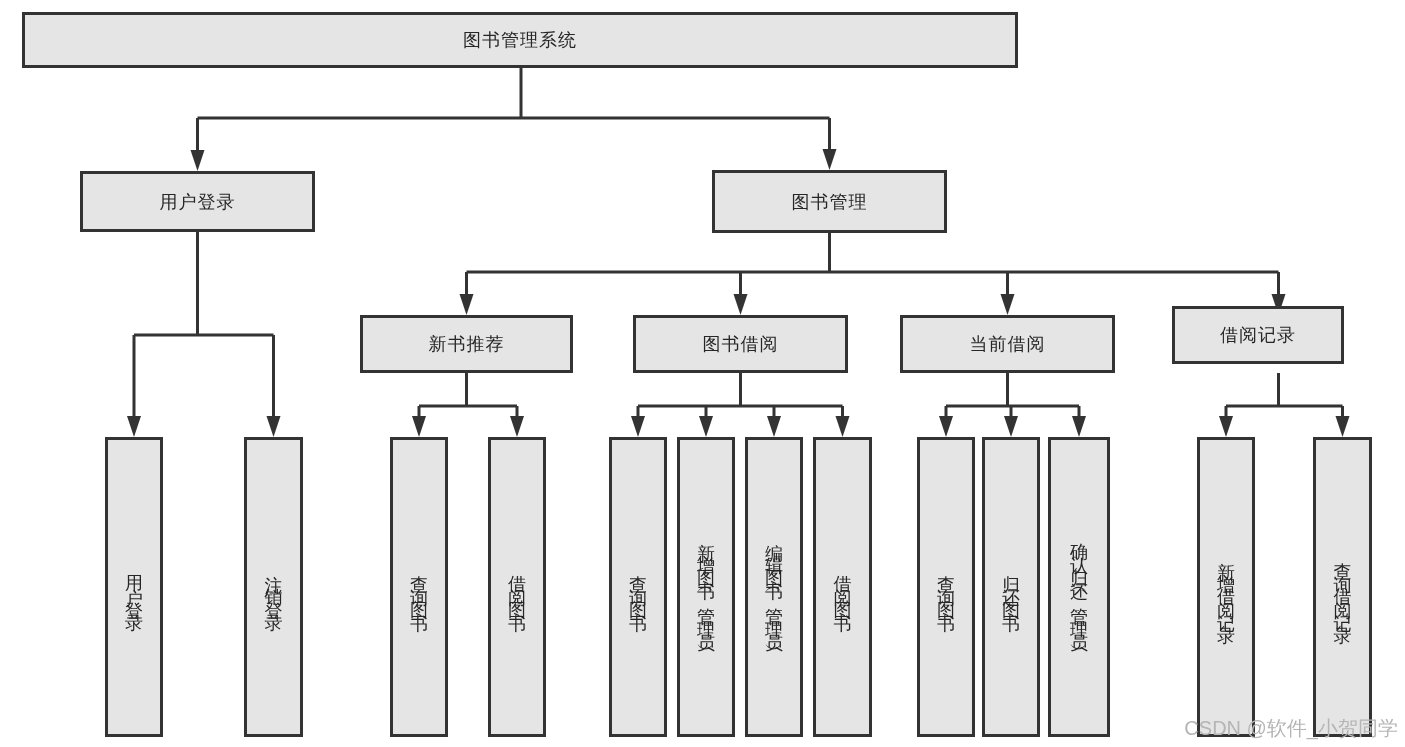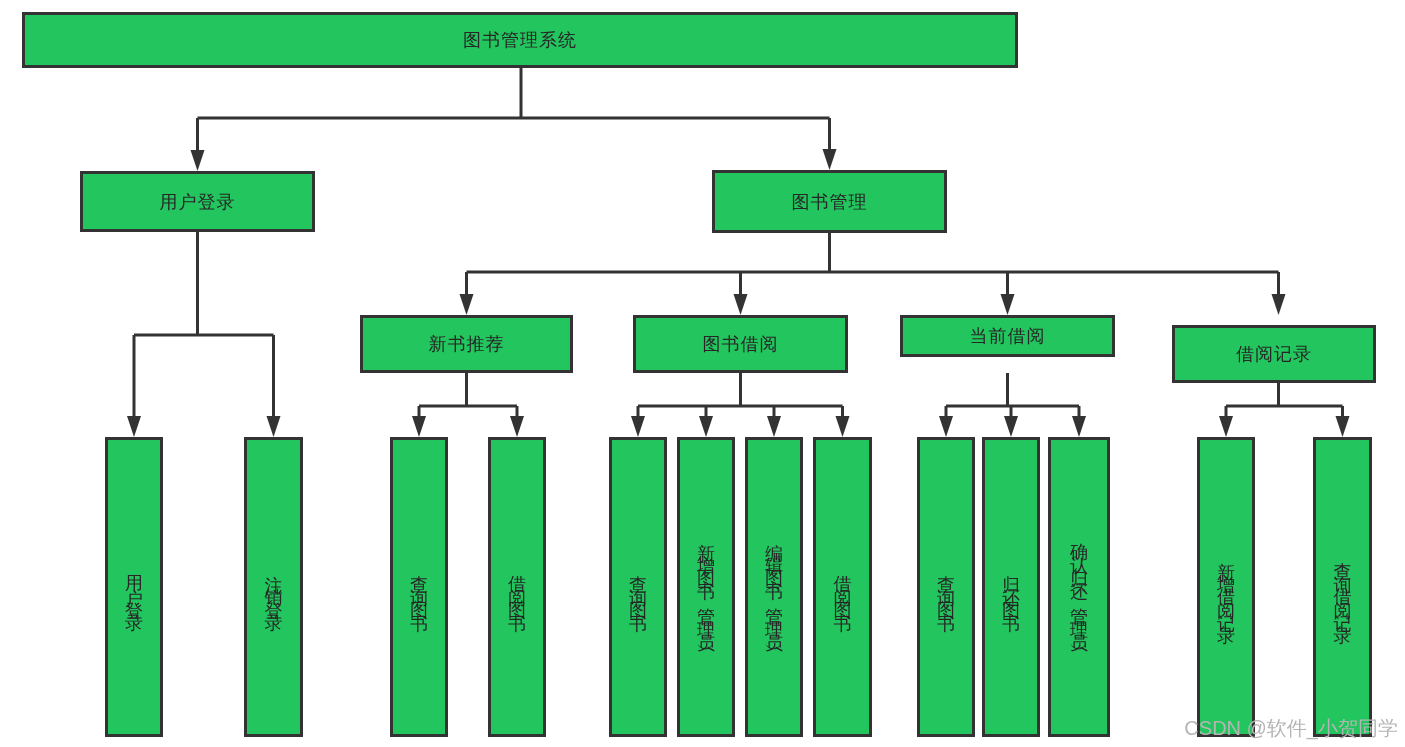--- a/index.html
+++ b/index.html
@@ -15,21 +15,21 @@
     background:#ffffff;
     overflow:hidden;
   }
   .stage svg{position:absolute;left:0;top:0;}
   .cl{stroke:var(--line,#333);stroke-width:3;fill:none;}
   .ah{fill:var(--line,#333);stroke:none;}
   .box{
     position:absolute;
     box-sizing:border-box;
     border:3px solid var(--line,#333);
-    background:#22c55e;
+    background:#e5e5e5;
     display:flex;align-items:center;justify-content:center;
     color:var(--text,#262626);
     font-size:18px;
   }
   .hlabel{white-space:nowrap;letter-spacing:1px;}
   .leaf .vtext{
     writing-mode:vertical-rl;
     text-orientation:mixed;
     letter-spacing:13px;
     line-height:1;
@@ -122,24 +122,24 @@
   <div class="box" style="left:360px;top:315px;width:213px;height:58px;">
     <span class="hlabel">新书推荐</span>
   </div>
 
   <div class="box" style="left:712px;top:170px;width:235px;height:63px;">
     <span class="hlabel">图书管理</span>
   </div>
   <div class="box" style="left:633px;top:315px;width:215px;height:58px;justify-content:center;">
     <span class="hlabel">图书借阅</span>
   </div>
-  <div class="box" style="left:900px;top:315px;width:215px;height:42px;text-align:center;">
+  <div class="box" style="left:900px;top:315px;width:215px;height:58px;text-align:center;">
     <span class="hlabel">当前借阅</span>
   </div>
-  <div class="box" style="left:1172px;top:325px;width:204px;height:58px;">
+  <div class="box" style="left:1172px;top:306px;width:172px;height:58px;">
     <span class="hlabel">借阅记录</span>
   </div>
 
   <div class="box leaf" style="left:105px;top:437px;width:58px;height:300px;">
     <span class="vtext">用户登录</span>
   </div>
   <div class="box leaf" style="left:244px;top:437px;width:59px;height:300px;">
     <span class="vtext">注销登录</span>
   </div>
 

